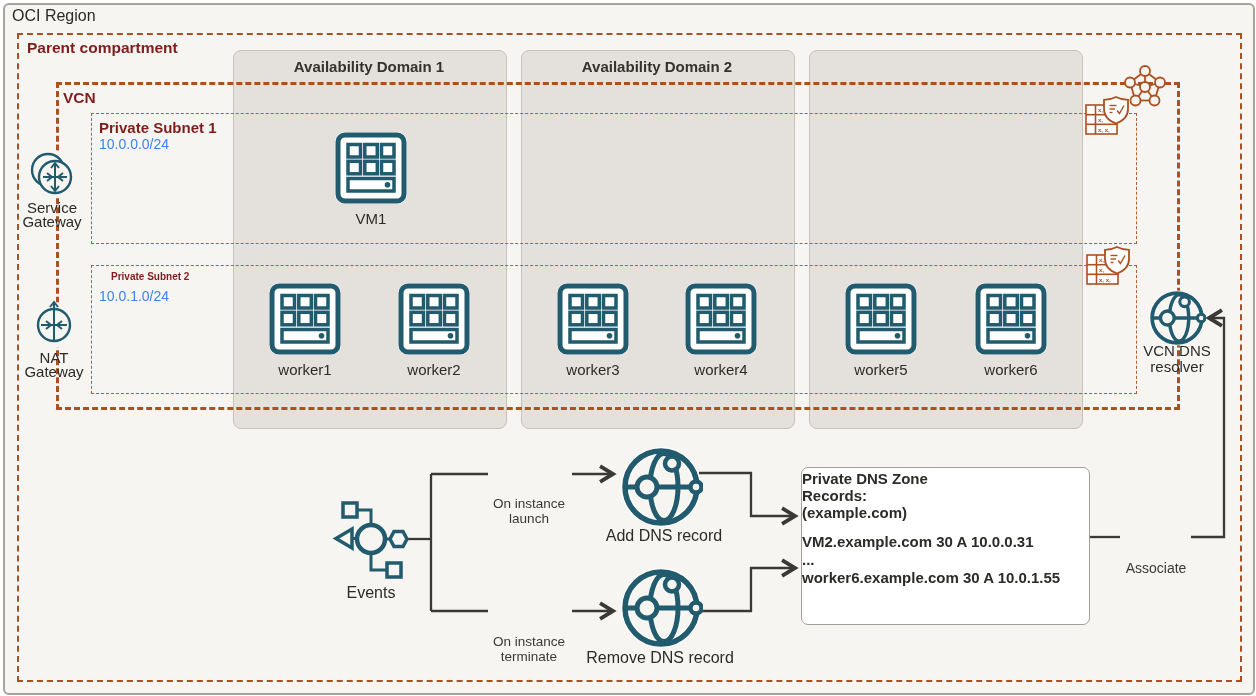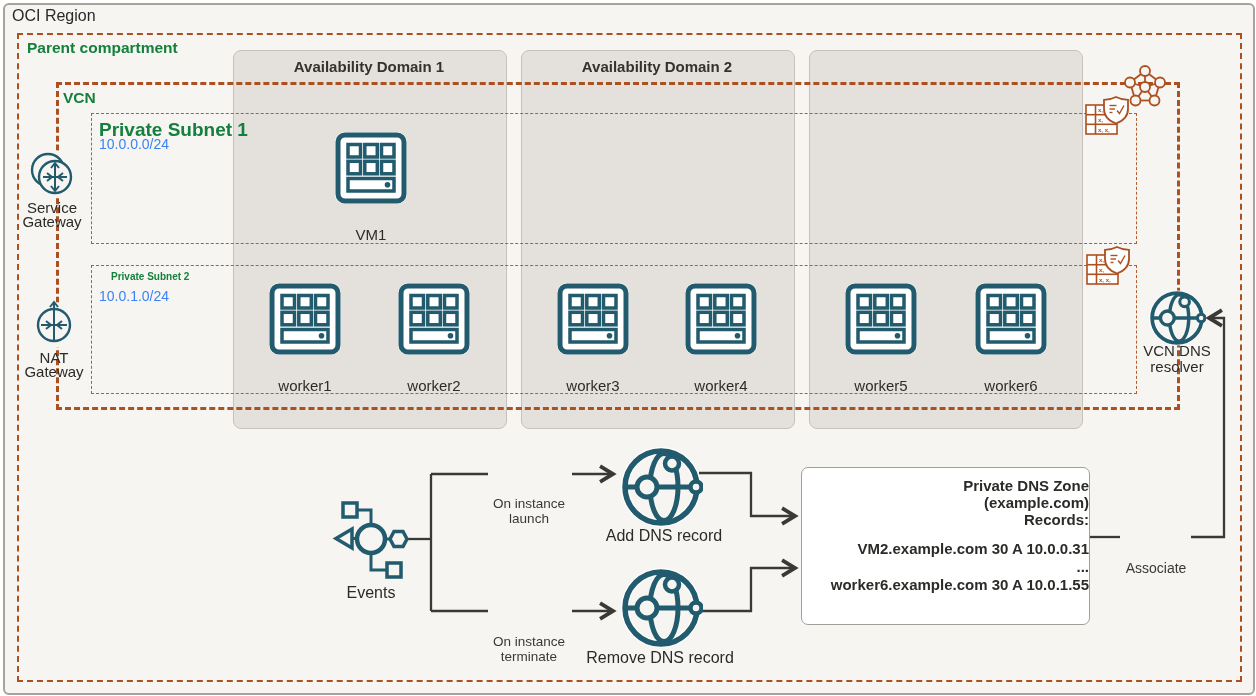--- a/index.html
+++ b/index.html
@@ -8,33 +8,33 @@
   .abs{position:absolute;}
   .region{left:3px;top:3px;width:1248px;height:688px;background:#F6F5F2;
           border:2px solid #A7A39C;border-radius:6px;}
   .region-label{left:12px;top:7px;font-size:16px;font-weight:400;color:#2B2A27;}
   .dashed{position:absolute;background:transparent;}
   .parent-rect{left:17px;top:33px;width:1221px;height:645px;border:2px dashed #AC5020;}
   .vcn-rect{left:56px;top:82px;width:1118px;height:322px;border:3px dashed #AC5020;}
   .subnet-rect{border:1.6px dashed #B55E2B;}
   .s1{left:91px;top:113px;width:1044px;height:129px;}
   .s2{left:91px;top:265px;width:1044px;height:127px;}
-  .orange-label{font-size:15.5px;font-weight:700;color:#15803d;}
+  .orange-label{font-size:15.5px;font-weight:700;color:#7f1d1d;}
   .cidr{font-size:14px;color:#3b82f6;}
   .ad{top:50px;width:272px;height:377px;background:#E4E1DC;border:1.5px solid #C6C1B9;
       border-radius:8px;z-index:1;}
   .ad-title{top:58px;width:272px;text-align:center;font-size:15px;font-weight:700;color:#34322D;z-index:1;}
   .node{width:80px;text-align:center;z-index:4;}
-  .node-label{margin-top:18px;font-size:15px;color:#2C2B29;}
+  .node-label{margin-top:2px;font-size:15px;color:#2C2B29;}
   .small-label{font-size:15px;color:#2C2B29;text-align:center;transform:translateX(-50%);white-space:nowrap;z-index:5;}
   .flow-label{font-size:13.5px;line-height:15px;color:#3B3935;text-align:center;
               transform:translateX(-50%);white-space:nowrap;z-index:5;margin-top:30px;}
   .zone-box{left:801px;top:467px;width:289px;height:158px;background:#fff;
             border:1.5px solid #A39F98;border-radius:7px;z-index:4;
-            text-align:right;padding-top:9px;box-sizing:border-box;}
+            text-align:left;padding-top:2px;box-sizing:border-box;}
   .zone-line{font-size:15px;font-weight:700;color:#2C2B28;line-height:17px;}
   .zone-rec{font-size:15px;font-weight:700;color:#2C2B28;line-height:18px;}
   .zone-gap{height:12px;}
   .lines-overlay{left:0;top:0;z-index:3;pointer-events:none;}
   .icon-layer{z-index:4;}
   svg{display:block;}
 </style>
 </head>
 <body>
 
@@ -49,21 +49,21 @@
   <div class="abs ad-title" style="left:233px">Availability Domain 1</div>
   <div class="abs ad-title" style="left:521px">Availability Domain 2</div>
 
   <div class="dashed parent-rect" style="z-index:2"></div>
   <div class="abs orange-label" style="left:27px;top:39px;z-index:5">Parent compartment</div>
 
   <div class="dashed vcn-rect" style="z-index:2"></div>
   <div class="abs orange-label" style="left:63px;top:89px;z-index:5">VCN</div>
 
   <div class="dashed subnet-rect s1" style="z-index:2"></div>
-  <div class="abs orange-label" style="left:99px;top:119px;font-size:19px;z-index:5">Private Subnet 1</div>
+  <div class="abs orange-label" style="left:99px;top:119px;font-size:15px;z-index:5">Private Subnet 1</div>
   <div class="abs cidr" style="left:99px;top:136px;z-index:5">10.0.0.0/24</div>
 
   <div class="dashed subnet-rect s2" style="z-index:2"></div>
   <div class="abs orange-label" style="left:111px;top:271px;font-size:10px;z-index:5">Private Subnet 2</div>
   <div class="abs cidr" style="left:99px;top:288px;z-index:5">10.0.1.0/24</div>
 
   <svg class="abs lines-overlay" width="1256" height="696" viewBox="0 0 1256 696">
     <defs>
       <marker id="arrow" viewBox="0 0 12 12" refX="9.5" refY="6" markerWidth="9" markerHeight="9" orient="auto-start-reverse">
         <path d="M2 1.5 L9.5 6 L2 10.5" fill="none" stroke="#3B3935" stroke-width="2.2"></path>
@@ -354,21 +354,21 @@
     <span>launch</span>
   </div>
   <div class="abs flow-label" style="left:529px;top:604px">
     <span>On instance</span><br>
     <span>terminate</span>
   </div>
   <div class="abs flow-label" style="left:1156px;top:531px;font-size:14px">Associate</div>
 
   <div class="abs zone-box">
     <div class="zone-line">Private DNS Zone</div>
+    <div class="zone-line">Records:</div>
     <div class="zone-line">(example.com)</div>
-    <div class="zone-line">Records:</div>
     <div class="zone-gap"></div>
     <div class="zone-rec">VM2.example.com 30 A 10.0.0.31</div>
     <div class="zone-rec">...</div>
     <div class="zone-rec">worker6.example.com 30 A 10.0.1.55</div>
   </div>
 
 </div>
 
 </body></html>

